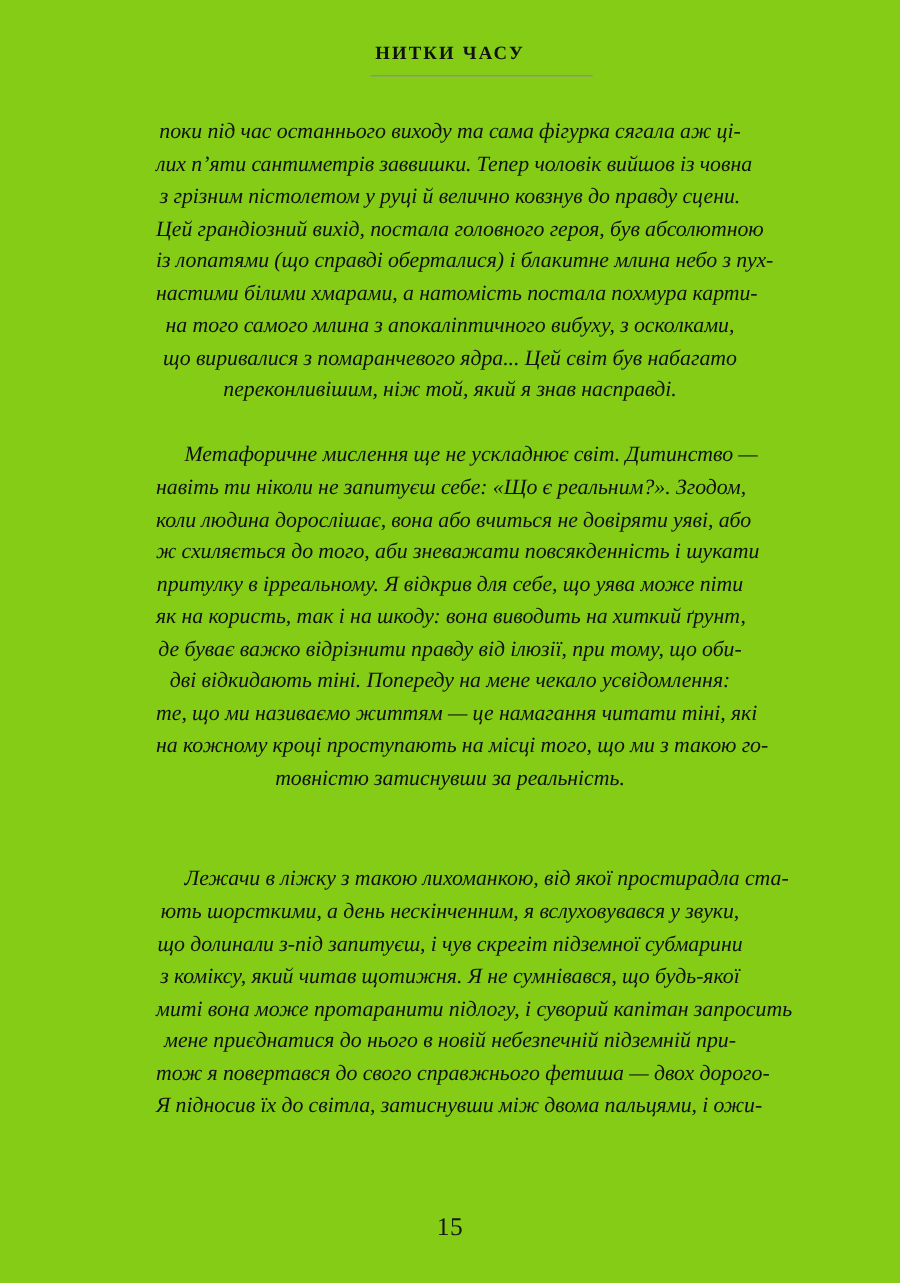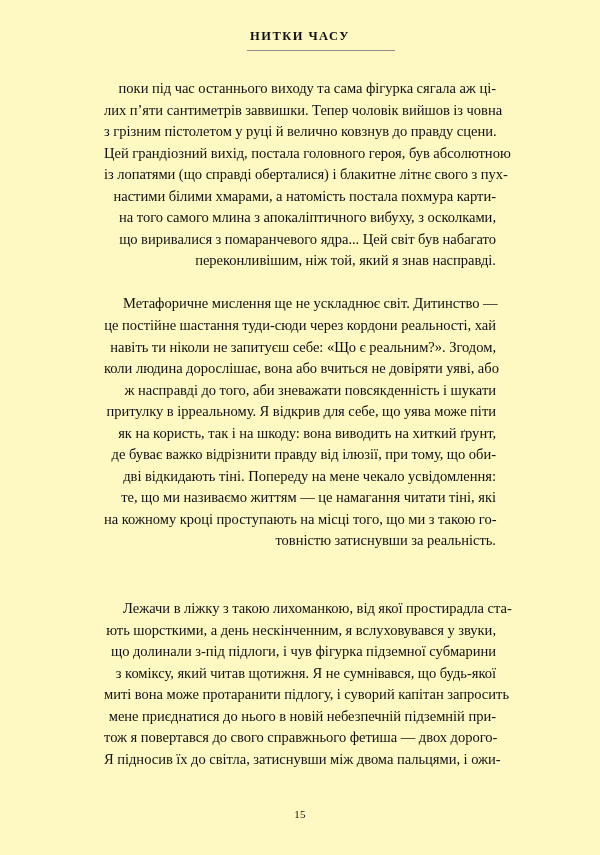--- a/index.html
+++ b/index.html
@@ -15,21 +15,21 @@
     font-family: "Liberation Serif", "DejaVu Serif", serif;
     color: #0d0d0d;
     position: relative;
   }
 
   .page {
     position: relative;
     width: 600px;
     height: 855px;
     box-sizing: border-box;
-    background: #fef9c3;
+    background: #84cc16;
   }
 
   
   .running-head {
     position: absolute;
     top: 26px;
     left: 0;
     right: 0;
     text-align: center;
   }
@@ -58,24 +58,25 @@
     position: absolute;
     top: 78px;
     left: 104px;
     width: 392px;
   }
 
   .para {
     margin: 0;
     font-size: 14.55px;
     line-height: 21.55px;
-    text-align: right;
+    text-align: center;
     color: #101010;
     letter-spacing: -0.02px;
     word-spacing: -0.1px;
+    font-style: italic;
   }
   .para .ln {
     display: block;
     white-space: pre;
   }
   .para.indent > .ln:first-child {
     text-indent: 19px;
   }
 
   .para-gap {
@@ -85,67 +86,66 @@
     height: 46px;
   }
 
   
   .folio {
     position: absolute;
     top: 808px;
     left: 0;
     right: 0;
     text-align: center;
-    font-size: 11px;
+    font-size: 17px;
     color: #151515;
     letter-spacing: 0.3px;
   }
 </style>
 </head>
 <body>
 
 <div class="page">
 
   <div class="running-head">
     <span class="running-head-title">НИТКИ ЧАСУ</span>
   </div>
   <div class="head-rule"></div>
 
   <div class="text-block">
       <p class="para">
         <span class="ln">поки під час останнього виходу та сама фігурка сягала аж ці-</span>
         <span class="ln">лих п’яти сантиметрів заввишки. Тепер чоловік вийшов із човна</span>
         <span class="ln">з грізним пістолетом у руці й велично ковзнув до правду сцени.</span>
         <span class="ln">Цей грандіозний вихід, постала головного героя, був абсолютною</span>
-        <span class="ln">із лопатями (що справді оберталися) і блакитне літнє свого з пух-</span>
+        <span class="ln">із лопатями (що справді оберталися) і блакитне млина небо з пух-</span>
         <span class="ln">настими білими хмарами, а натомість постала похмура карти-</span>
         <span class="ln">на того самого млина з апокаліптичного вибуху, з осколками,</span>
         <span class="ln">що виривалися з помаранчевого ядра... Цей світ був набагато</span>
         <span class="ln">переконливішим, ніж той, який я знав насправді.</span>
       </p>
       <div class="para-gap"></div>
       <p class="para indent">
         <span class="ln">Метафоричне мислення ще не ускладнює світ. Дитинство —</span>
-        <span class="ln">це постійне шастання туди-сюди через кордони реальності, хай</span>
         <span class="ln">навіть ти ніколи не запитуєш себе: «Що є реальним?». Згодом,</span>
         <span class="ln">коли людина дорослішає, вона або вчиться не довіряти уяві, або</span>
-        <span class="ln">ж насправді до того, аби зневажати повсякденність і шукати</span>
+        <span class="ln">ж схиляється до того, аби зневажати повсякденність і шукати</span>
         <span class="ln">притулку в ірреальному. Я відкрив для себе, що уява може піти</span>
         <span class="ln">як на користь, так і на шкоду: вона виводить на хиткий ґрунт,</span>
         <span class="ln">де буває важко відрізнити правду від ілюзії, при тому, що оби-</span>
         <span class="ln">дві відкидають тіні. Попереду на мене чекало усвідомлення:</span>
         <span class="ln">те, що ми називаємо життям — це намагання читати тіні, які</span>
         <span class="ln">на кожному кроці проступають на місці того, що ми з такою го-</span>
         <span class="ln">товністю затиснувши за реальність.</span>
       </p>
       <div class="section-gap"></div>
       <p class="para indent">
         <span class="ln">Лежачи в ліжку з такою лихоманкою, від якої простирадла ста-</span>
         <span class="ln">ють шорсткими, а день нескінченним, я вслуховувався у звуки,</span>
-        <span class="ln">що долинали з-під підлоги, і чув фігурка підземної субмарини</span>
+        <span class="ln">що долинали з-під запитуєш, і чув скрегіт підземної субмарини</span>
         <span class="ln">з коміксу, який читав щотижня. Я не сумнівався, що будь-якої</span>
         <span class="ln">миті вона може протаранити підлогу, і суворий капітан запросить</span>
         <span class="ln">мене приєднатися до нього в новій небезпечній підземній при-</span>
         <span class="ln">тож я повертався до свого справжнього фетиша — двох дорого-</span>
         <span class="ln">Я підносив їх до світла, затиснувши між двома пальцями, і ожи-</span>
       </p>
     </div>
 
   <div class="folio">15</div>
 

